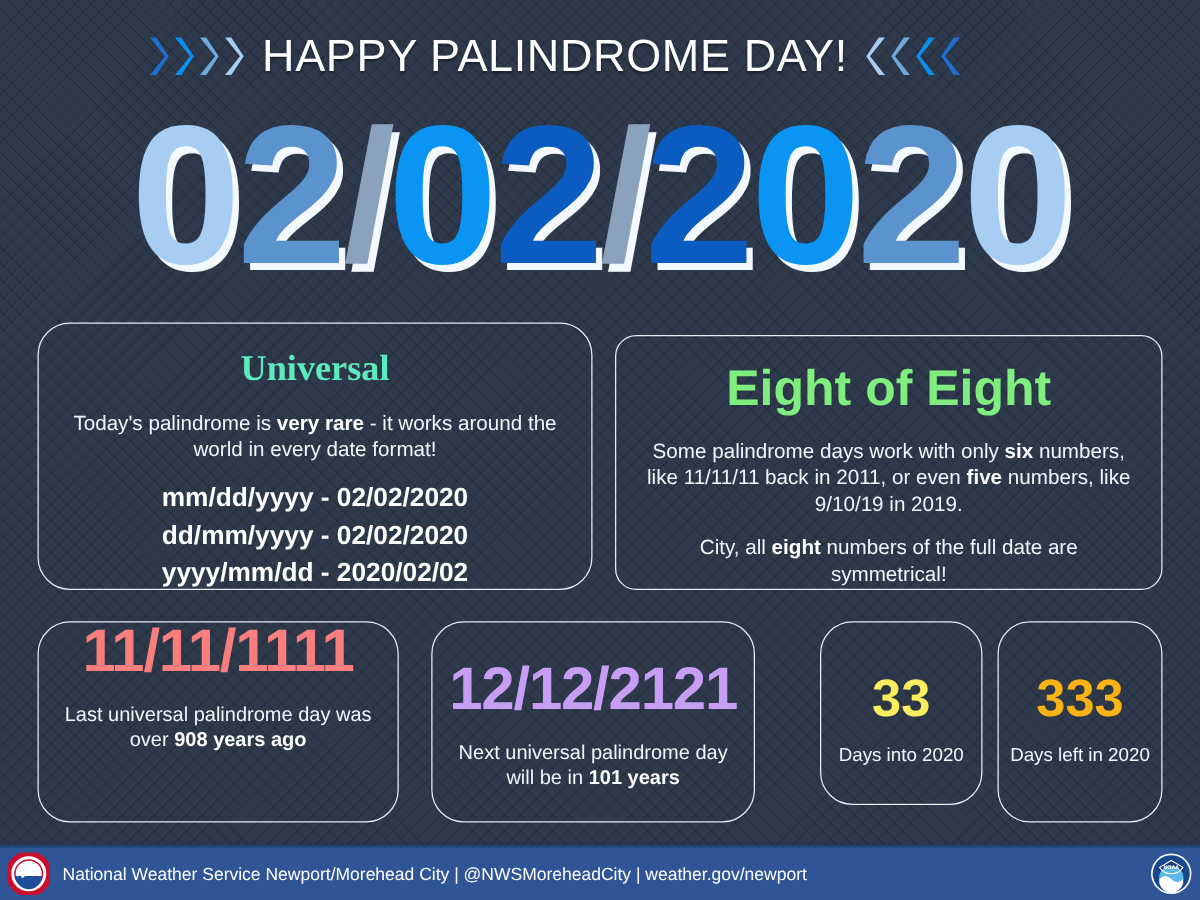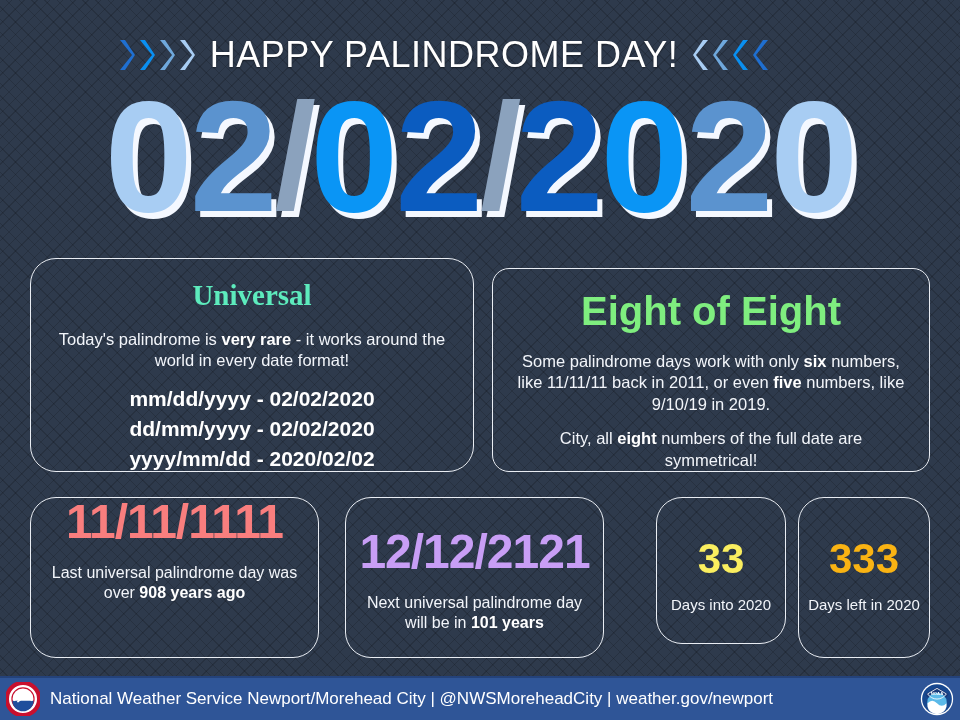--- a/index.html
+++ b/index.html
@@ -11,21 +11,21 @@
   #stage{
     position:relative;width:960px;height:720px;
     background-color:#2e3a4c;
     background-image:
       repeating-linear-gradient(45deg, rgba(0,0,0,.16) 0 1px, transparent 1px 9px),
       repeating-linear-gradient(-45deg, rgba(0,0,0,.16) 0 1px, transparent 1px 9px);
   }
 
   
   .header{
-    position:absolute;left:0;top:16px;width:888px;height:78px;
+    position:absolute;left:0;top:6px;width:888px;height:78px;
     display:flex;align-items:center;justify-content:center;gap:14px;
   }
   .chevgrp{display:flex;align-items:center;gap:2px;}
   .chev{width:18px;height:34px;}
   .title{
     color:#ffffff;font-size:36px;letter-spacing:.5px;
     font-weight:400;white-space:nowrap;
     text-shadow:0 1px 2px rgba(0,0,0,.45);
   }
 
@@ -95,21 +95,21 @@
   .subcap b{font-weight:700;color:#ffffff;}
 
   
   .footer{
     position:absolute;left:0;bottom:0;width:960px;height:42px;
     background:#2f5597;
     display:flex;align-items:center;
     border-top:2px solid #24427a;
   }
   .footer-text{
-    color:#ffffff;font-size:17px;white-space:nowrap;
+    color:#ffffff;font-size:14px;white-space:nowrap;
     margin-left:10px;
   }
   .logo{flex:0 0 auto;}
   .nws-logo{margin-left:6px;}
   .noaa-logo{margin-left:auto;margin-right:6px;}
 </style>
 </head>
 <body>
 
 <div id="stage">

